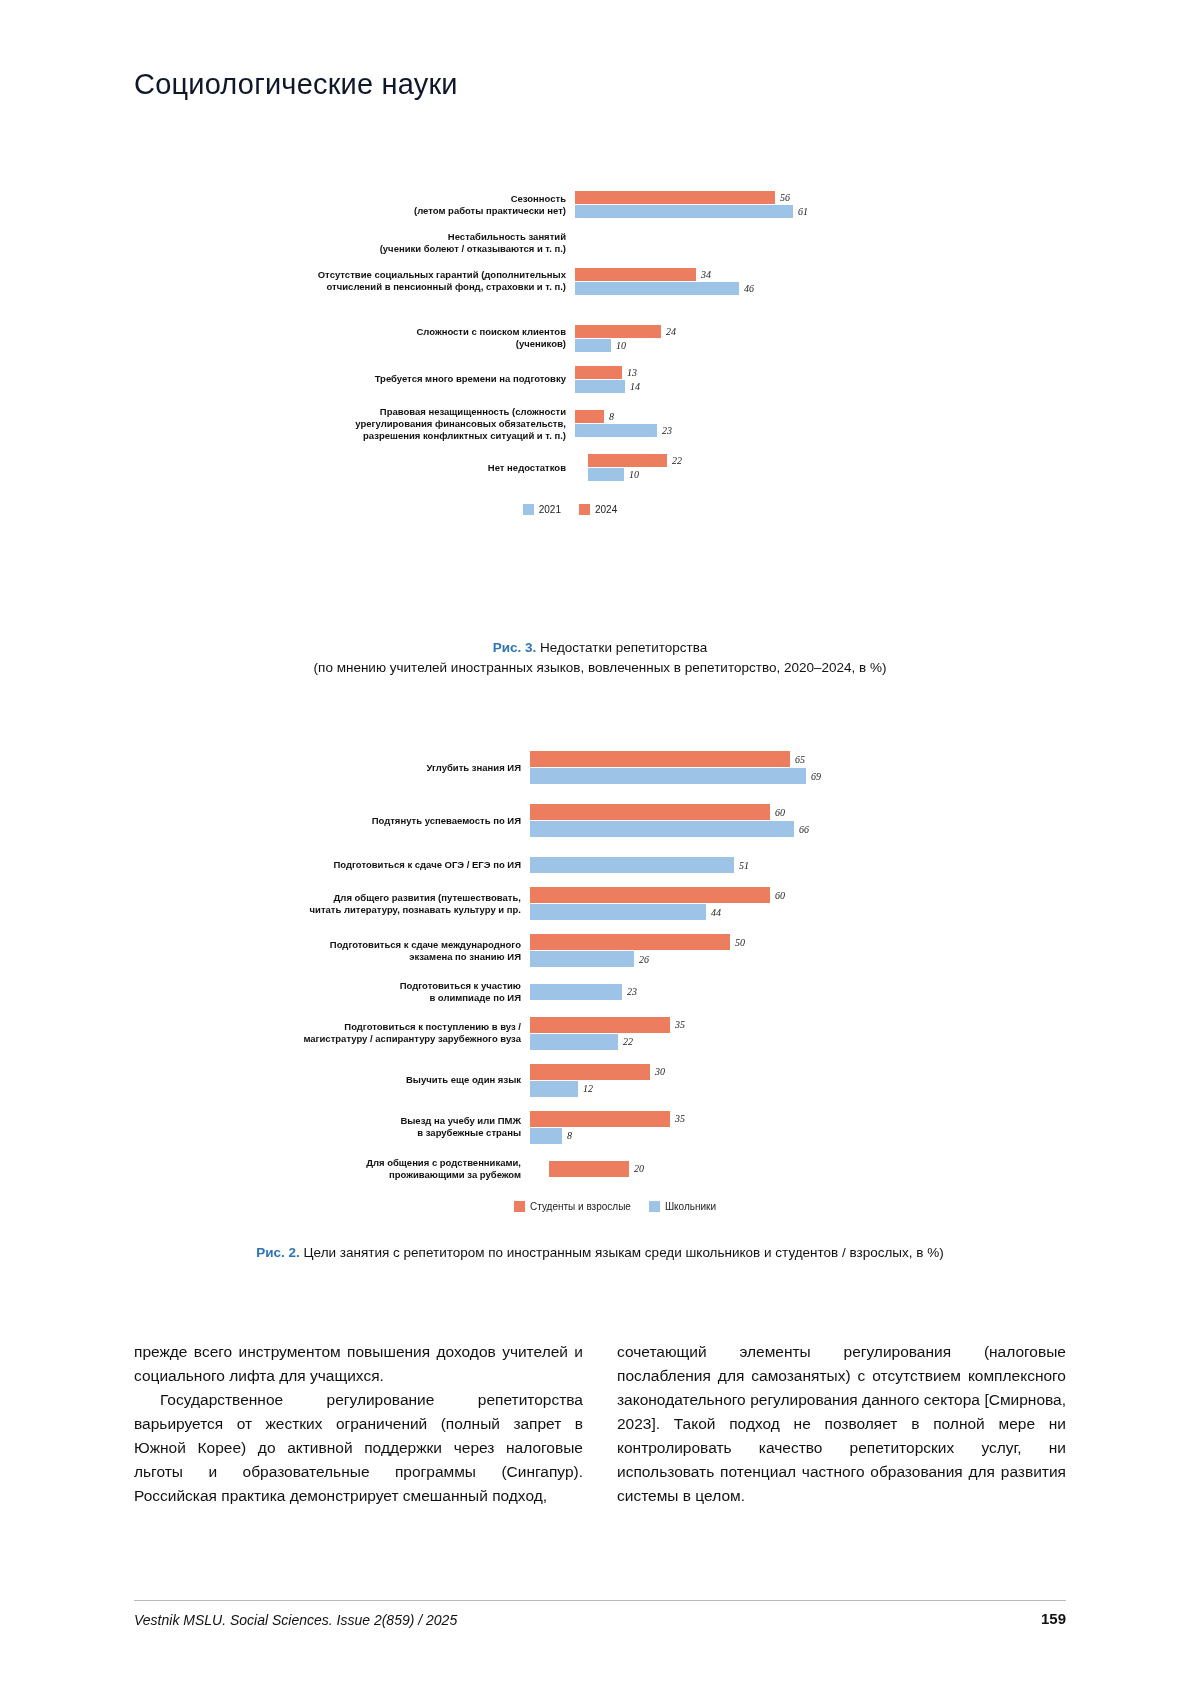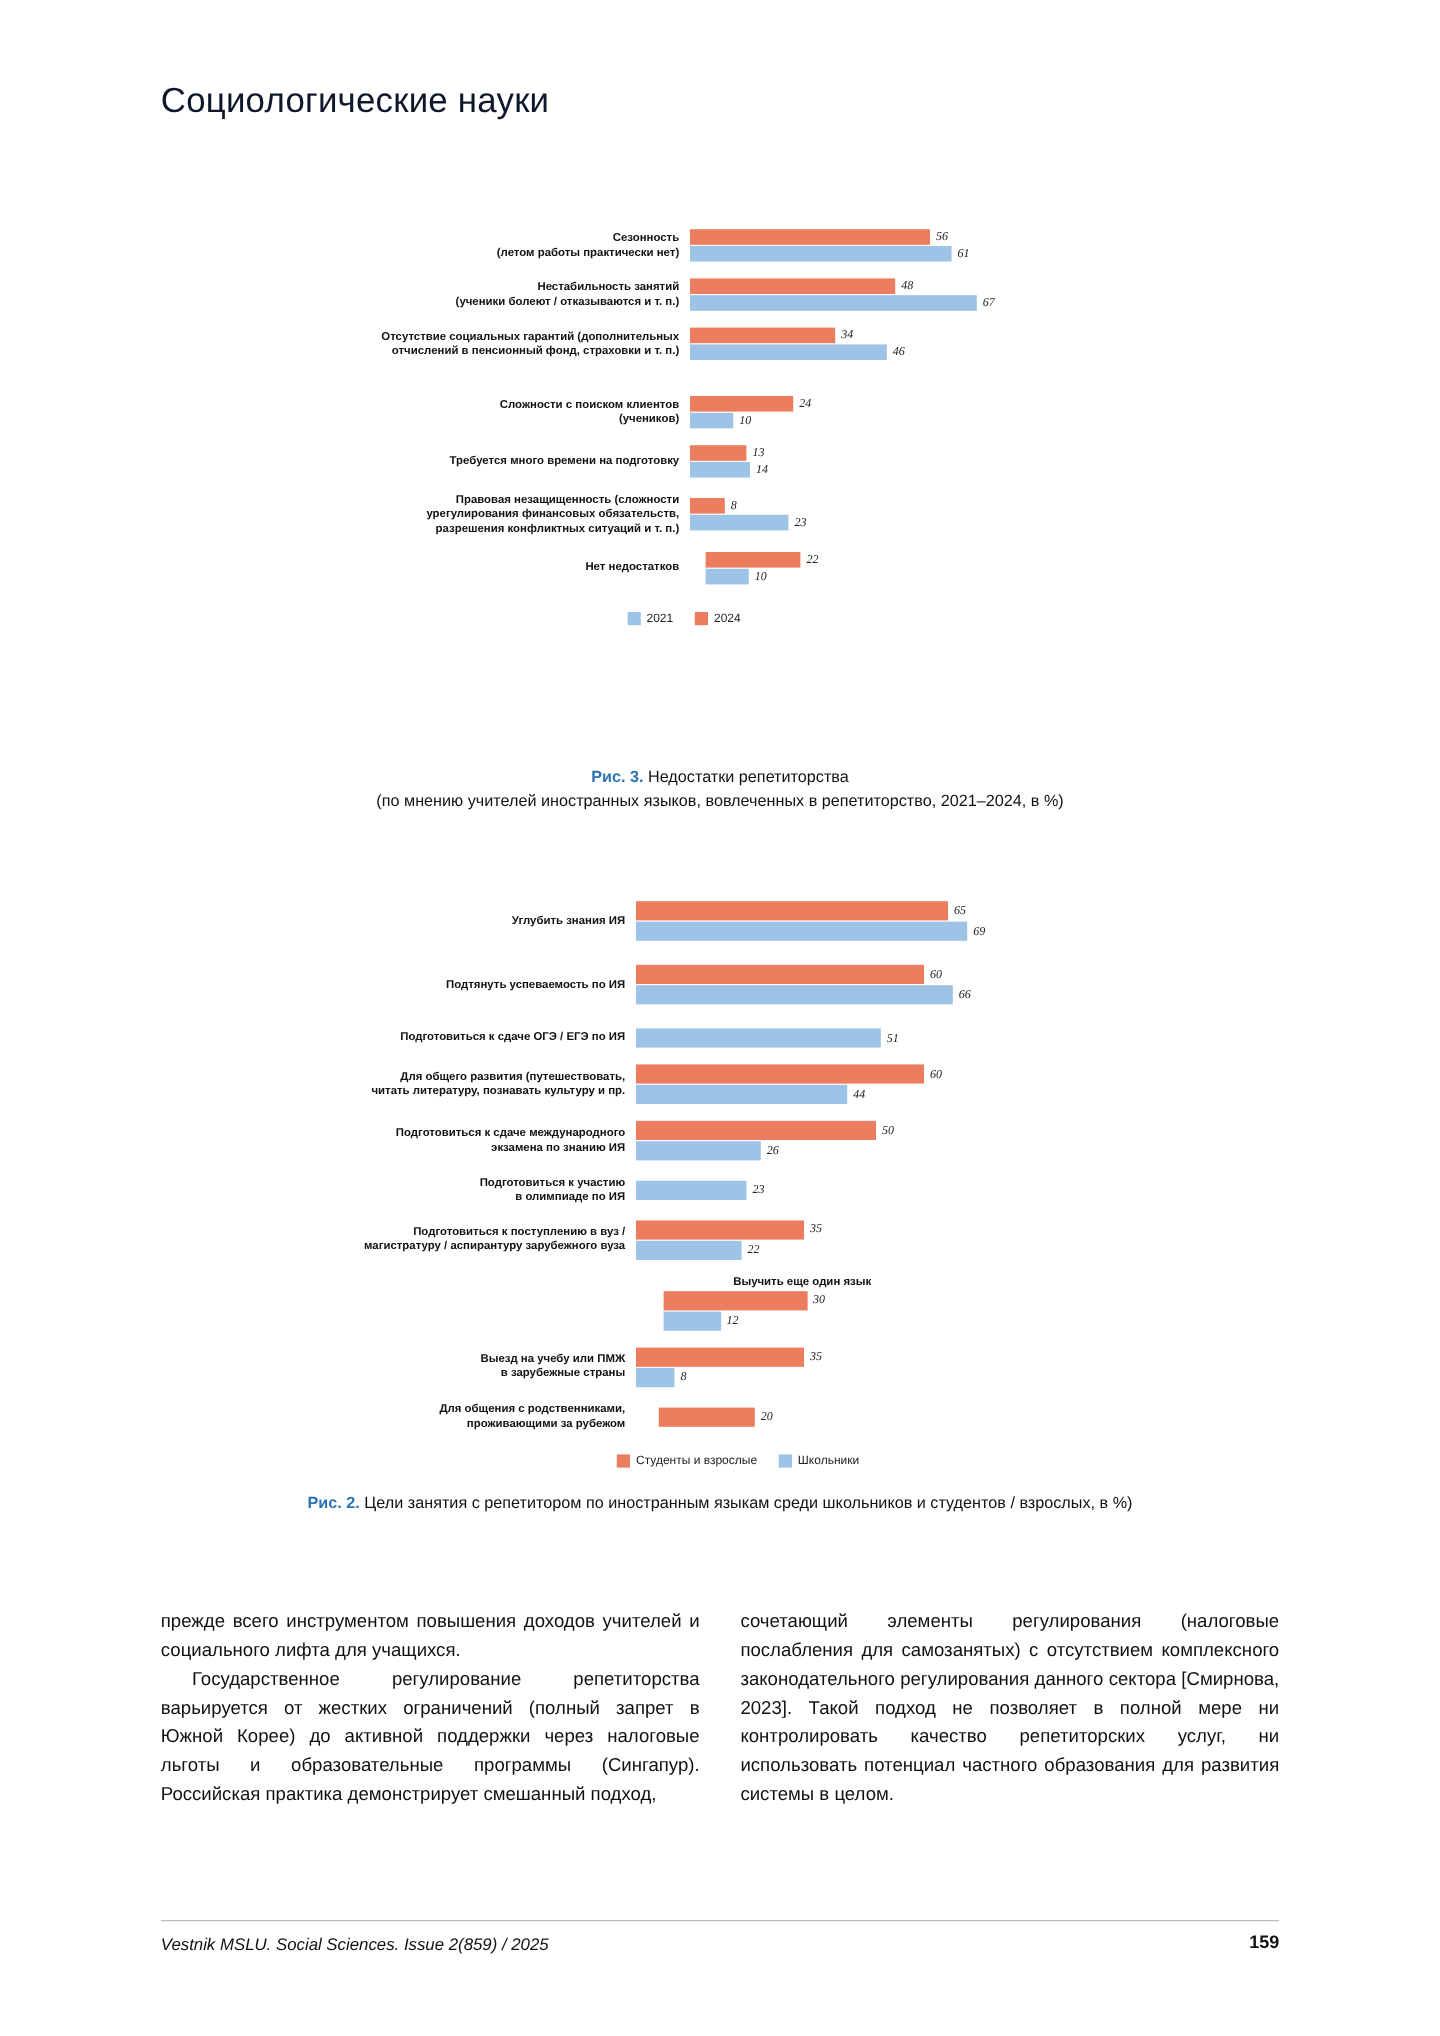--- a/index.html
+++ b/index.html
@@ -147,30 +147,20 @@
           <div class="bar-line">
             <div class="bar blue" style="width:218px;"></div>
             <span class="bar-val">61</span>
           </div>
         </div>
       </div>
 
       <div class="chart-row" style="margin-bottom:12px;">
         <div class="row-label" style="width:275px;">Нестабильность занятий
 (ученики болеют / отказываются и т. п.)</div>
-        <div class="bars">
-          <div class="bar-line">
-            <div class="bar" style="width:171px;"></div>
-            <span class="bar-val">48</span>
-          </div>
-          <div class="bar-line">
-            <div class="bar blue" style="width:239px;"></div>
-            <span class="bar-val">67</span>
-          </div>
-        </div>
       </div>
 
       <div class="chart-row" style="margin-bottom:28px;">
         <div class="row-label" style="width:275px;">Отсутствие социальных гарантий (дополнительных
 отчислений в пенсионный фонд, страховки и т. п.)</div>
         <div class="bars">
           <div class="bar-line">
             <div class="bar" style="width:121px;"></div>
             <span class="bar-val">34</span>
           </div>
@@ -251,21 +241,21 @@
         <span class="legend-swatch" style="background:#ED7D5F;"></span>
         <span>2024</span>
       </div>
     </div>
   </div>
 
   <div class="caption" style="position:absolute; left:134px; top:638px; width:932px;">
     <div>
       <span class="cap-lead">Рис. 3.</span><span> Недостатки репетиторства</span>
     </div>
-    <div>(по мнению учителей иностранных языков, вовлеченных в репетиторство, 2021–2024, в %)</div>
+    <div>(по мнению учителей иностранных языков, вовлеченных в репетиторство, 2020–2024, в %)</div>
   </div>
 
   <div class="chart-block" style="left:300px; top:750px; width:640px;">
     <div class="chart-rows">
 
       <div class="chart-row" style="margin-bottom:18px;">
         <div class="row-label" style="width:230px;">Углубить знания ИЯ</div>
         <div class="bars">
           <div class="bar-line" style="height:16px;">
             <div class="bar" style="width:260px;height:16px;"></div>
@@ -351,21 +341,21 @@
             <div class="bar" style="width:140px;height:16px;"></div>
             <span class="bar-val">35</span>
           </div>
           <div class="bar-line" style="height:16px;">
             <div class="bar blue" style="width:88px;height:16px;"></div>
             <span class="bar-val">22</span>
           </div>
         </div>
       </div>
 
-      <div class="chart-row" style="margin-bottom:12px;flex-direction:column;">
+      <div class="chart-row" style="margin-bottom:12px;">
         <div class="row-label" style="width:230px;">Выучить еще один язык</div>
         <div class="bars">
           <div class="bar-line" style="height:16px;">
             <div class="bar" style="width:120px;height:16px;"></div>
             <span class="bar-val">30</span>
           </div>
           <div class="bar-line" style="height:16px;">
             <div class="bar blue" style="width:48px;height:16px;"></div>
             <span class="bar-val">12</span>
           </div>

